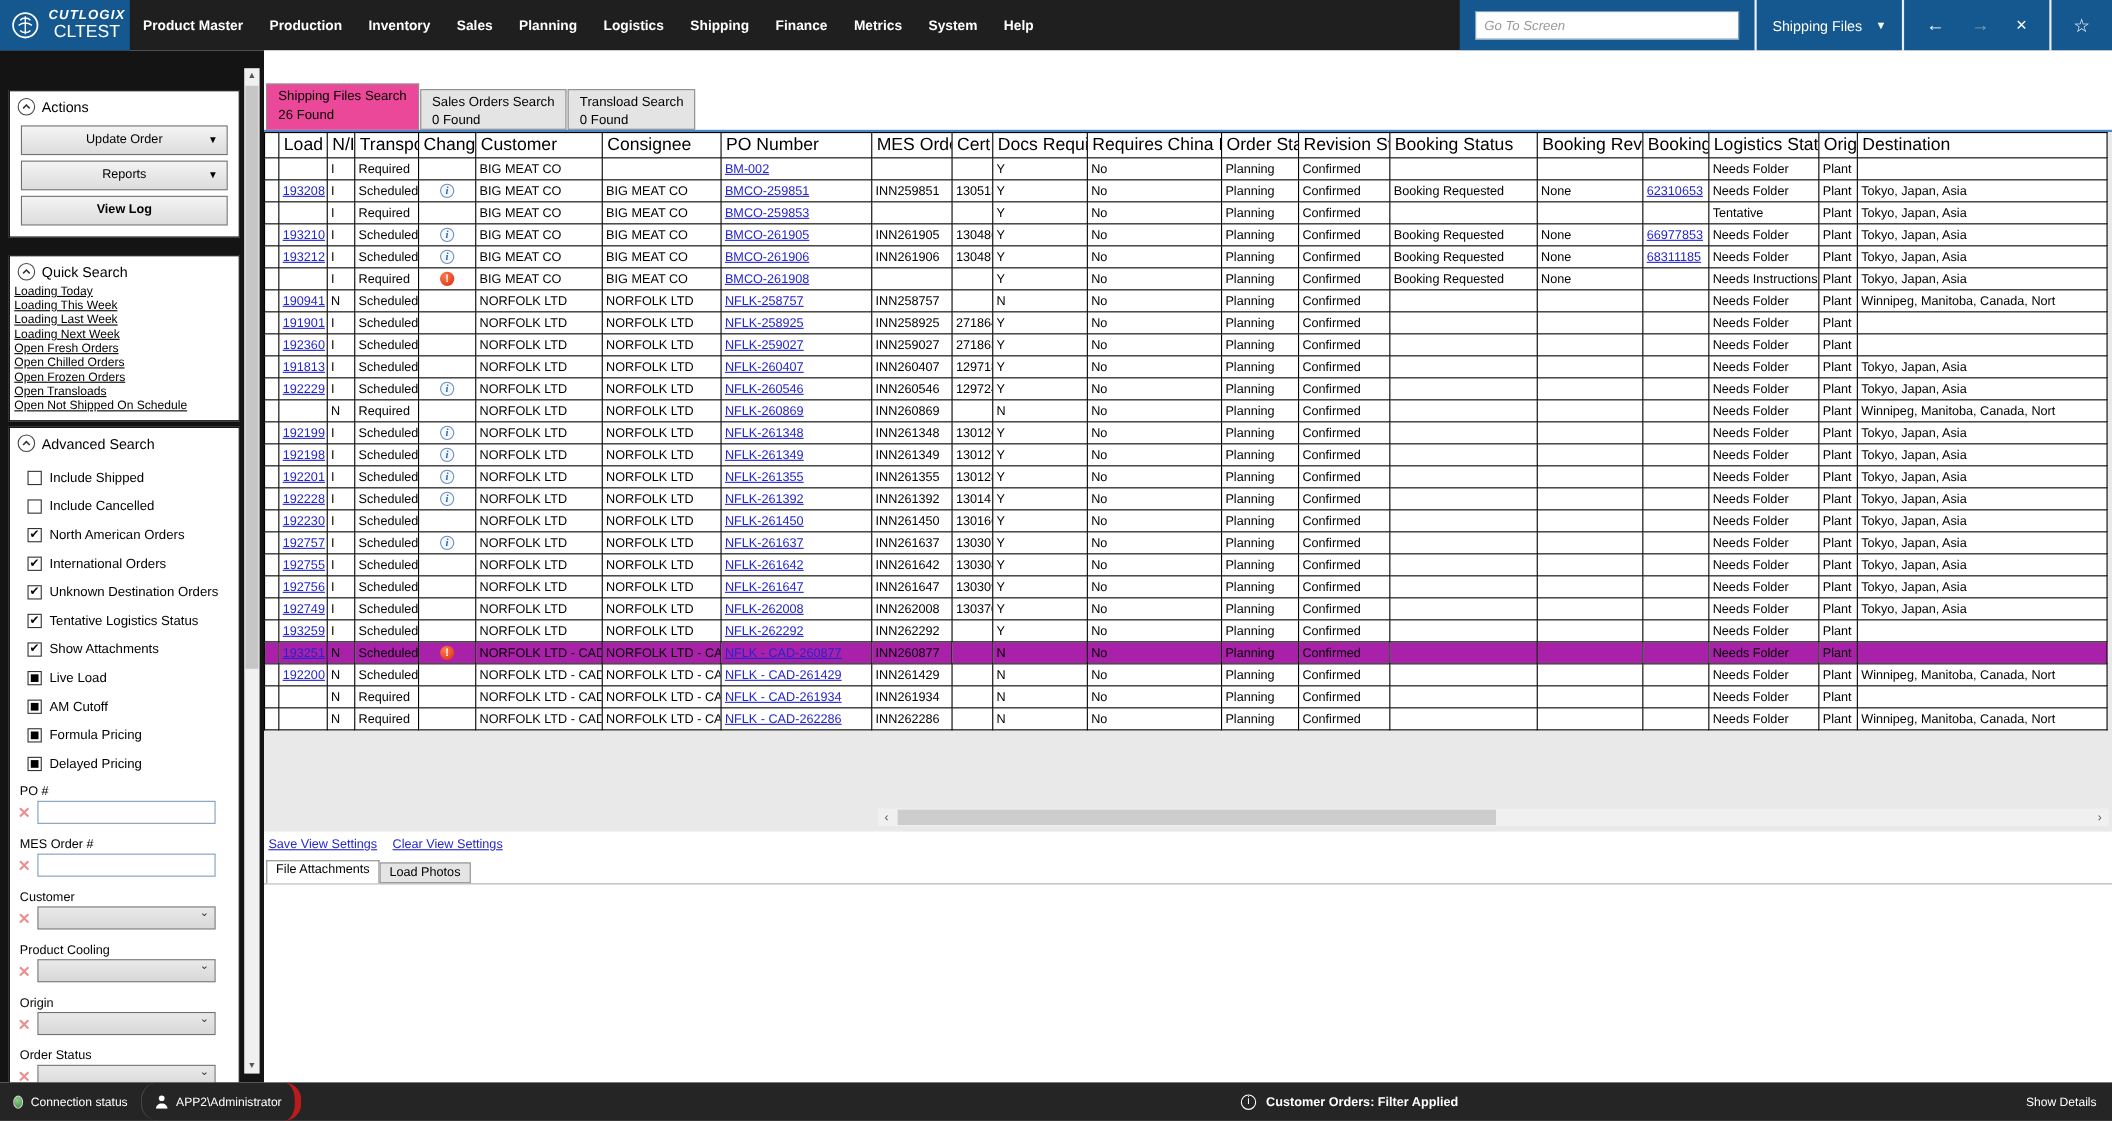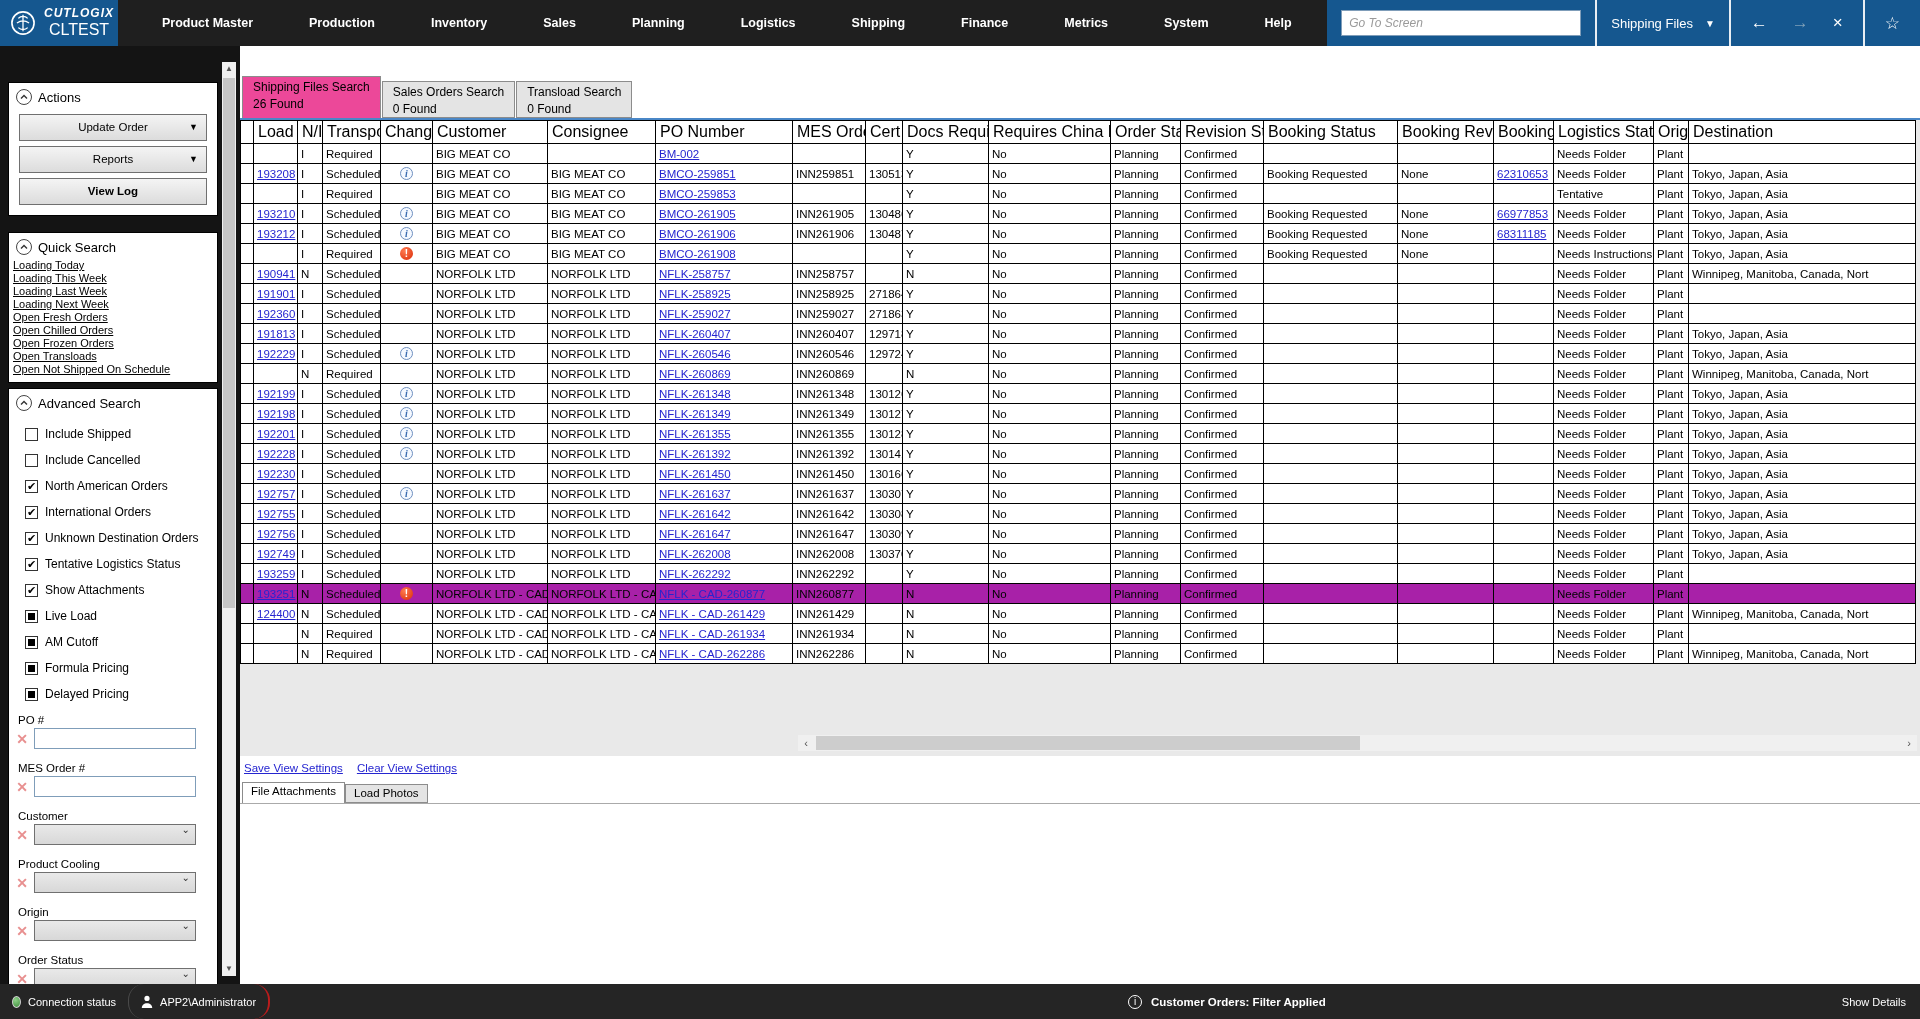--- a/index.html
+++ b/index.html
@@ -8,21 +8,21 @@
 
   
   .topbar { position:absolute; left:0; top:0; width:1920px; height:46px;
             background:#1f1f1f; display:flex; align-items:stretch; }
   .logo { width:118px; background:#15578f; display:flex; align-items:center;
           padding-left:9px; gap:7px; }
   .logo-txt { color:#fff; line-height:1.15; }
   .brand { font-size:12px; font-weight:bold; font-style:italic; letter-spacing:1px; }
   .env { font-size:16px; text-align:center; }
   .menu { display:flex; align-items:center; }
-  .nav-item { color:#fff; font-size:12.5px; font-weight:600; padding:0 12px; cursor:default;margin-left:32px; }
+  .nav-item { color:#fff; font-size:12.5px; font-weight:600; padding:0 12px; cursor:default; }
   .topbar-right { margin-left:auto; background:#15578f; display:flex; height:100%; }
   .tb-sec { display:flex; align-items:center; height:100%; padding:0 14px; }
   .tb-div { width:2px; height:100%; background:#e8eef4; }
   .goto-input { width:240px; height:26px; border:1px solid #7f9db9; font-size:12px; padding:0 7px;
                 font-family:"Liberation Sans", sans-serif; }
   .goto-input::placeholder { font-style:italic; color:#9a9a9a; }
   .screen-sel { color:#fff; font-size:13px; display:flex; gap:12px; align-items:center; }
   .dd-caret { font-size:10px; }
   .tb-arrow { color:#fff; font-size:17px; padding:0 12px; }
   .tb-arrow.dis { color:#7fa0b8; }
@@ -102,21 +102,21 @@
   .attach-tabs { position:absolute; left:2px; top:736px; height:21px; display:flex; align-items:flex-end; }
   .atab { background:#e4e4e4; border:1px solid #8c8c8c; font-size:11.5px; padding:2px 8px; height:19px;
           white-space:nowrap; }
   .atab.active { background:#fff; height:21px; border-bottom:none; position:relative; z-index:2; }
   .attach-panel { position:absolute; left:0; right:0; top:757px; bottom:0; background:#fff; border-top:1px solid #aaa; }
 
   
   .statusbar { position:absolute; left:0; bottom:0; width:1920px; height:35px; background:#252525;
                color:#fff; display:flex; align-items:center; font-size:11px; }
   .sb-sec { display:flex; align-items:center; gap:7px; padding:0 12px; height:100%; }
-  .sb-user { border-left:1px solid #4a4a4a; border-right:2px solid #b91c1c;border-radius:16px; }
+  .sb-user { border-left:1px solid #4a4a4a; border-right:6px solid #b91c1c;border-radius:16px; }
   .conn-dot { width:9px; height:12px; border-radius:50%; background:radial-gradient(circle at 35% 30%, #8fd188, #3b8c3b);
               border:1px solid #d0d0d0; }
   .sb-filter { position:absolute; left:1128px; display:flex; align-items:center; gap:9px; font-weight:bold; font-size:11.5px; }
   .i-circle { width:14px; height:14px; border:1px solid #fff; border-radius:50%; font-size:10px;
               line-height:12px; text-align:center; font-weight:normal; }
   .sb-details { position:absolute; right:14px; font-size:11px; }
 </style>
 </head>
 <body>
 
@@ -875,21 +875,21 @@
             <td class="c-revision_status">Confirmed</td>
             <td class="c-booking_status"></td>
             <td class="c-booking_revision"></td>
             <td class="c-booking_no"></td>
             <td class="c-logistics_status">Needs Folder</td>
             <td class="c-origin">Plant</td>
             <td class="c-destination"></td>
           </tr>
           <tr>
             <td></td>
-            <td class="c-load"><a class="cell-link" href="#">124400</a></td>
+            <td class="c-load"><a class="cell-link" href="#">192200</a></td>
             <td class="c-ni">N</td>
             <td class="c-transport">Scheduled</td>
             <td class="c-changes"></td>
             <td class="c-customer">NORFOLK LTD - CAD</td>
             <td class="c-consignee">NORFOLK LTD - CAD</td>
             <td class="c-po"><a class="cell-link" href="#">NFLK - CAD-261429</a></td>
             <td class="c-mes">INN261429</td>
             <td class="c-cert"></td>
             <td class="c-docs">N</td>
             <td class="c-china">No</td>

